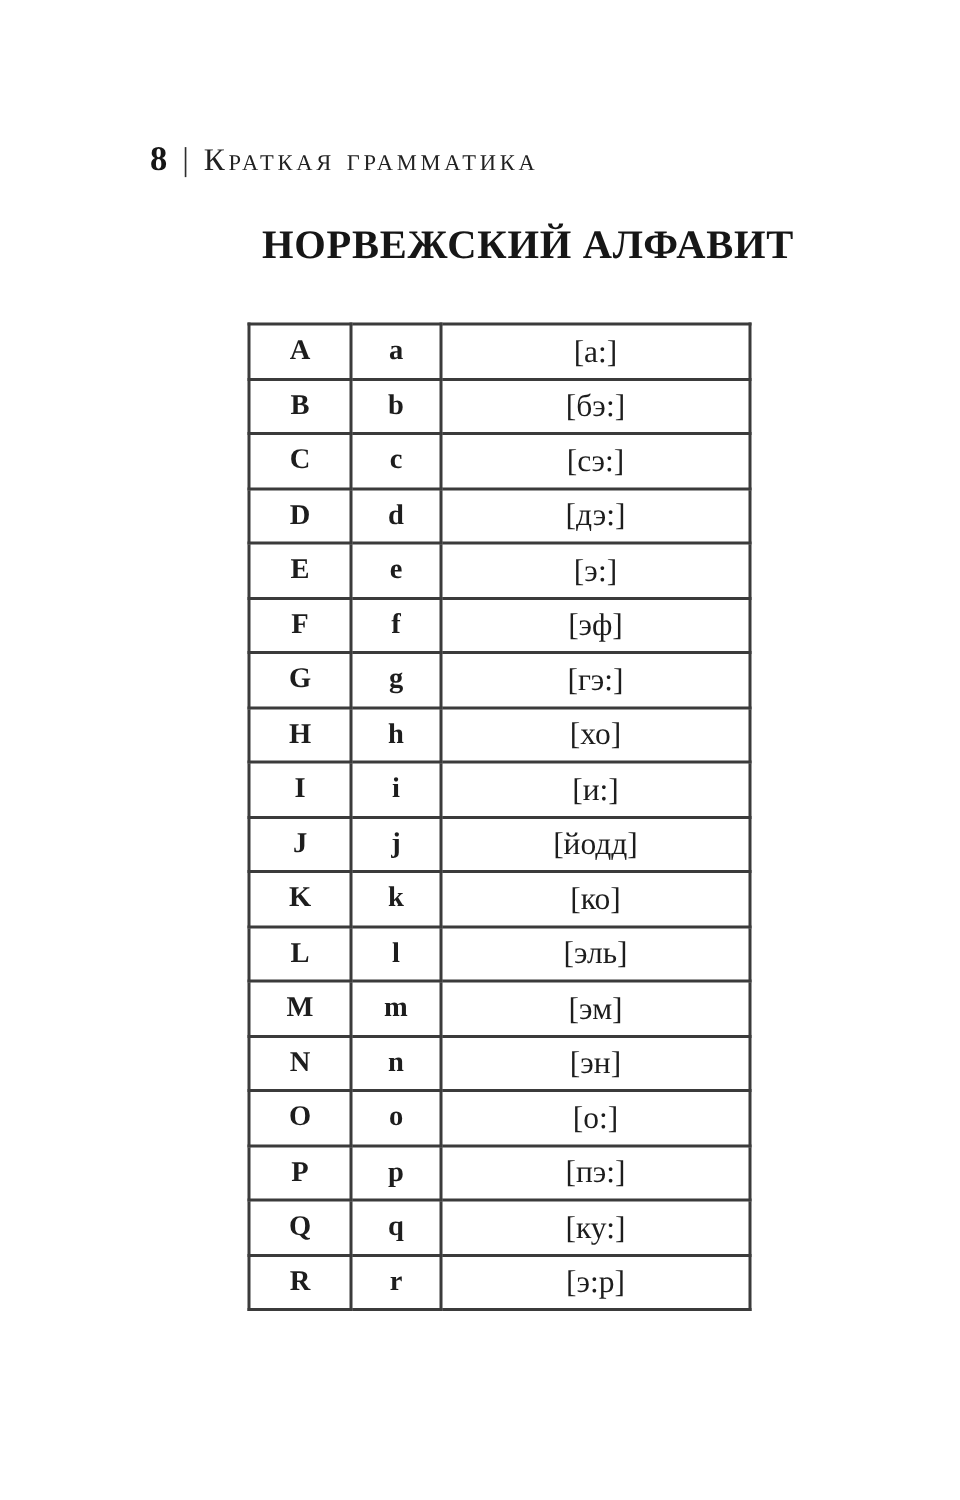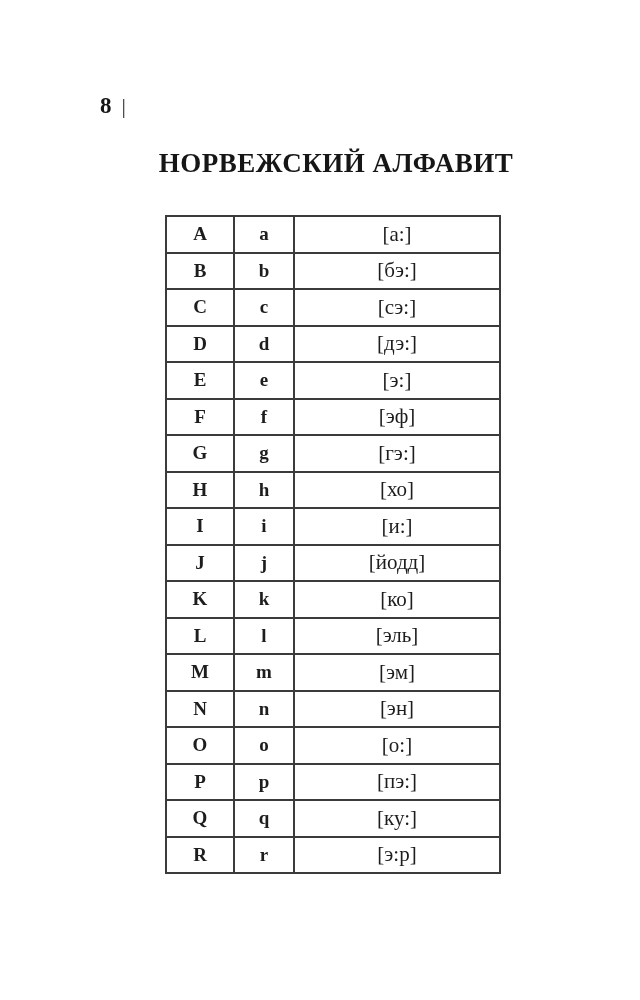--- a/index.html
+++ b/index.html
@@ -35,21 +35,21 @@
     color: #2e2e2e;
   }
   .running-head {
     font-variant: small-caps;
     font-size: 21px;
     letter-spacing: 2.5px;
     color: #222222;
   }
   .page-title {
     position: absolute;
-    left: 150px;
+    left: 166px;
     width: 372px;
     top: 148px;
     margin: 0;
     text-align: center;
     font-size: 27px;
     font-weight: bold;
     letter-spacing: 0.5px;
     color: #161616;
   }
   table.alphabet {
@@ -82,20 +82,21 @@
   }
 </style>
 </head>
 <body>
 
 <div class="page">
 
   <header class="running-header">
     <span class="page-num">8</span>
     <span class="sep">|</span>
+    <span class="running-head">Краткая грамматика</span>
   </header>
 
   <h1 class="page-title">НОРВЕЖСКИЙ АЛФАВИТ</h1>
 
   <table class="alphabet">
     <tbody>
         <tr>
           <td class="upper">A</td>
           <td class="lower">a</td>
           <td class="pron">[а:]</td>

